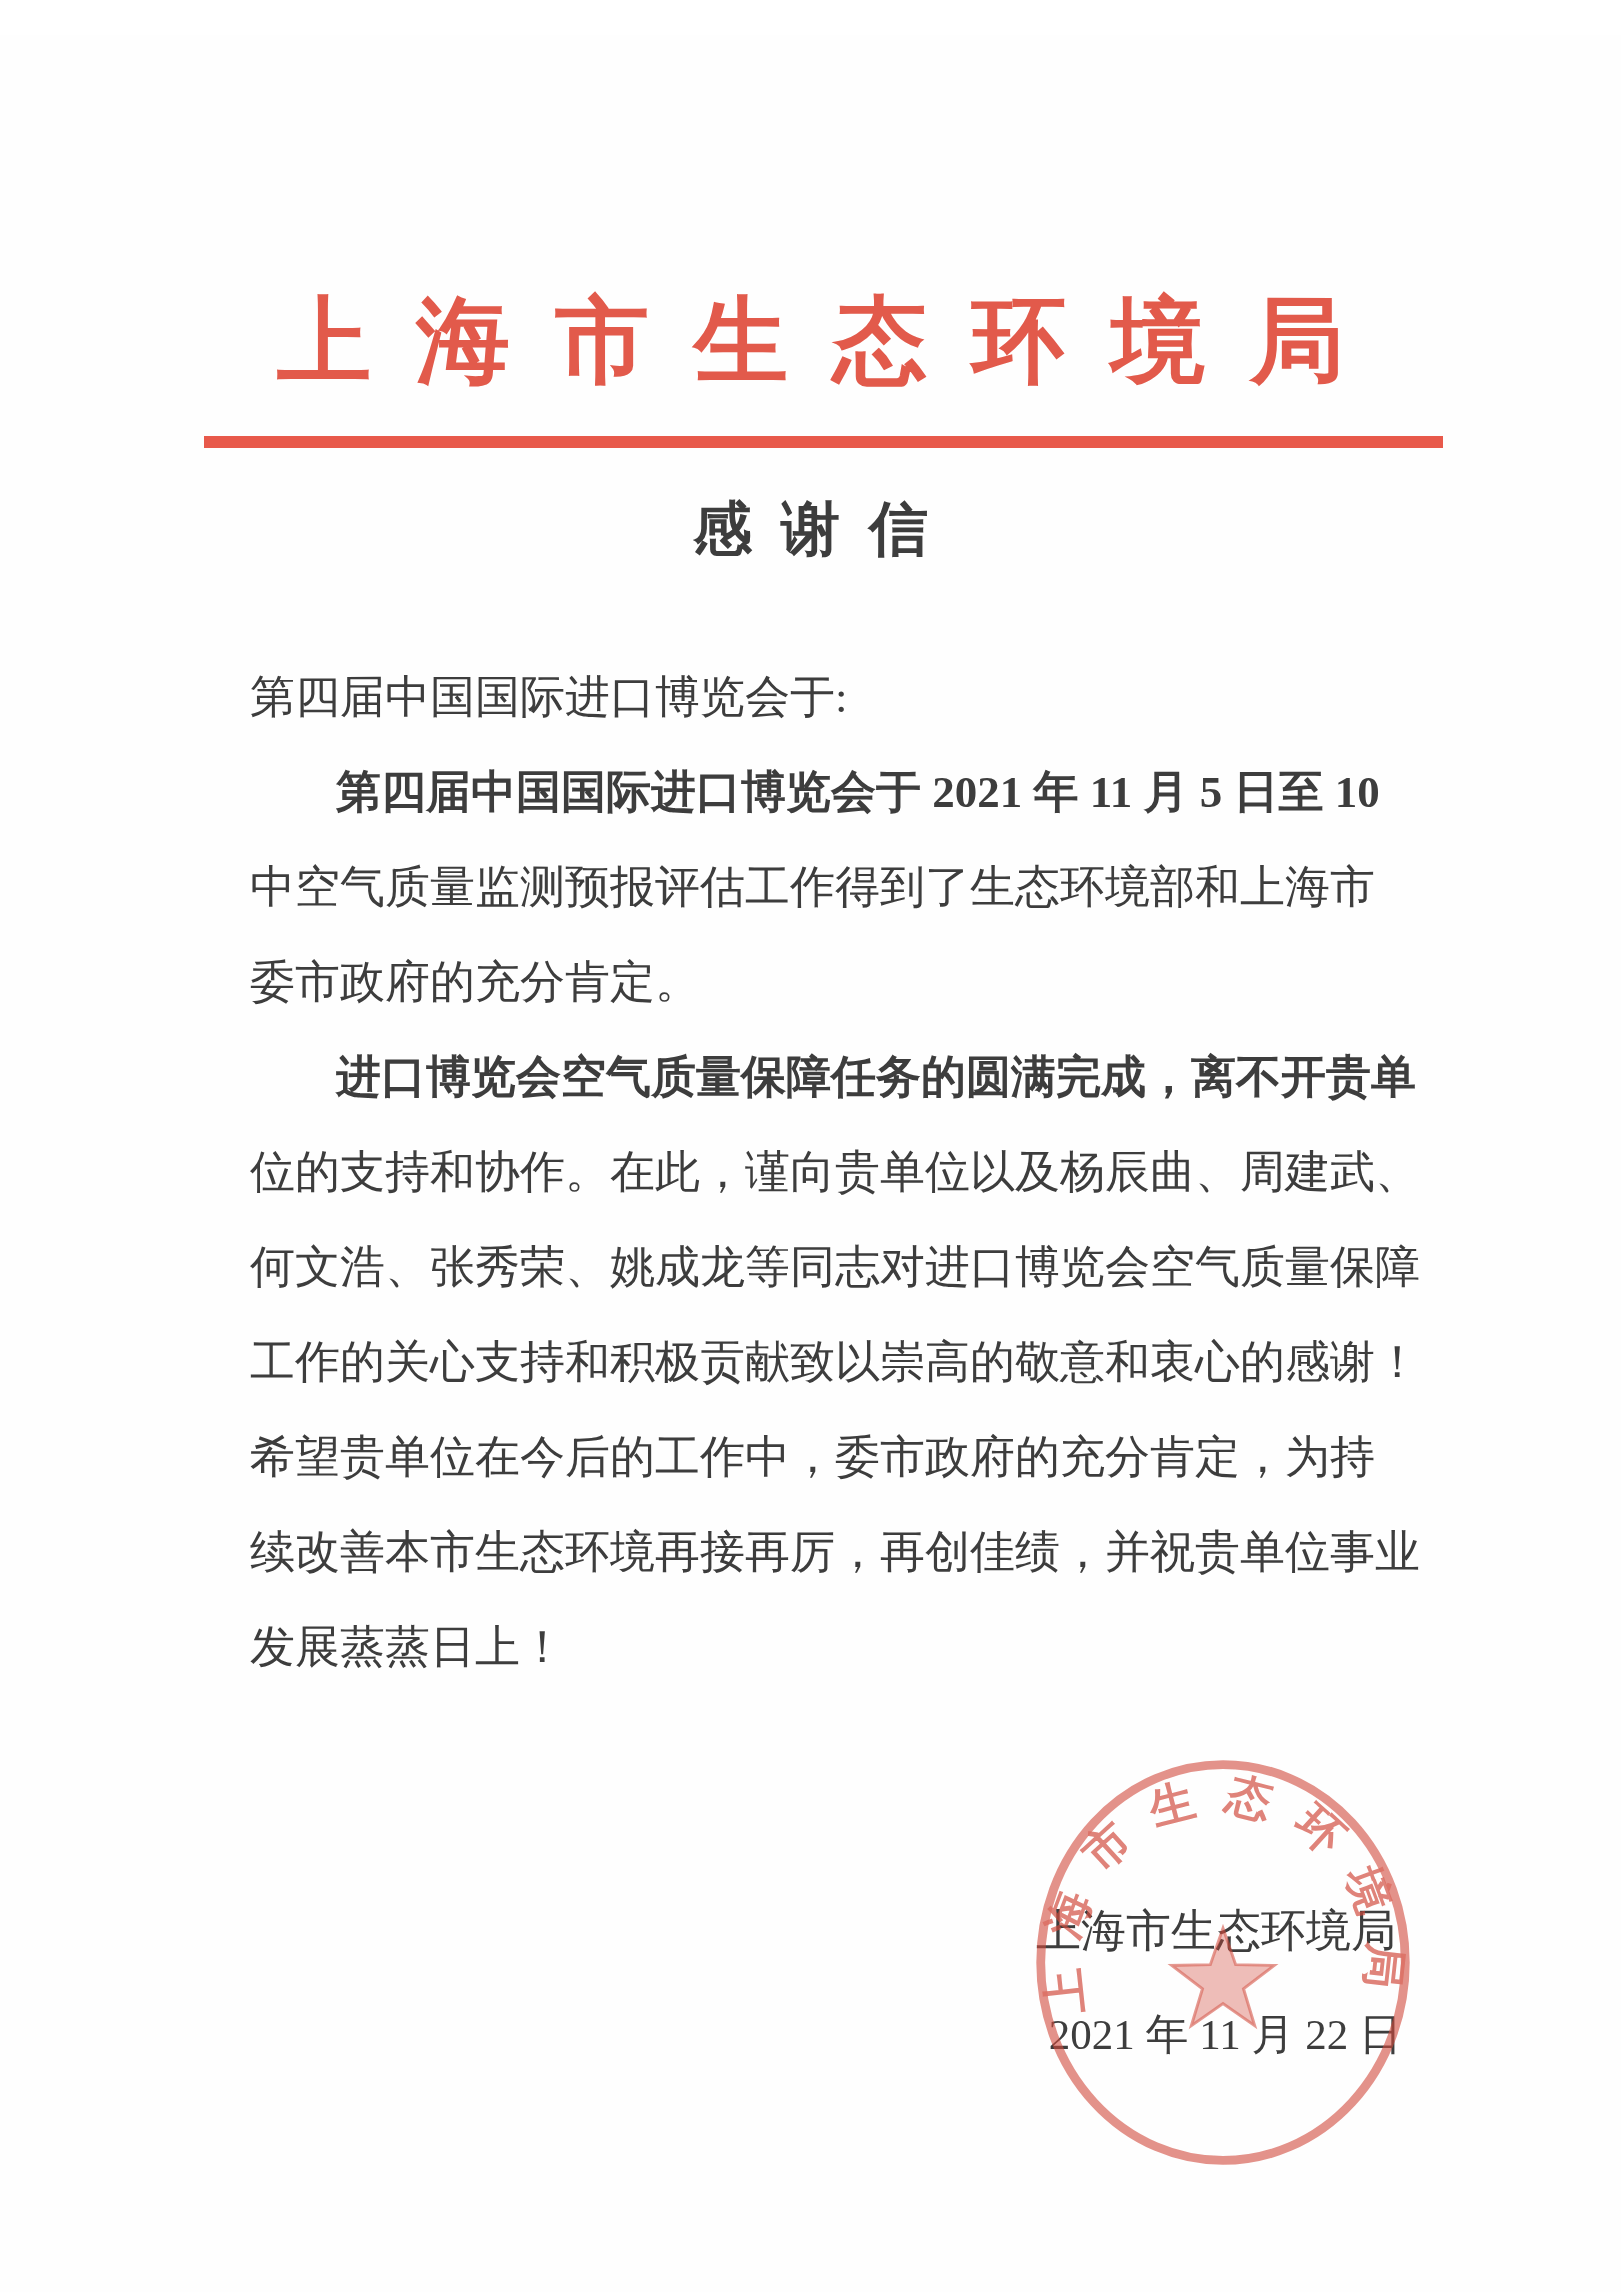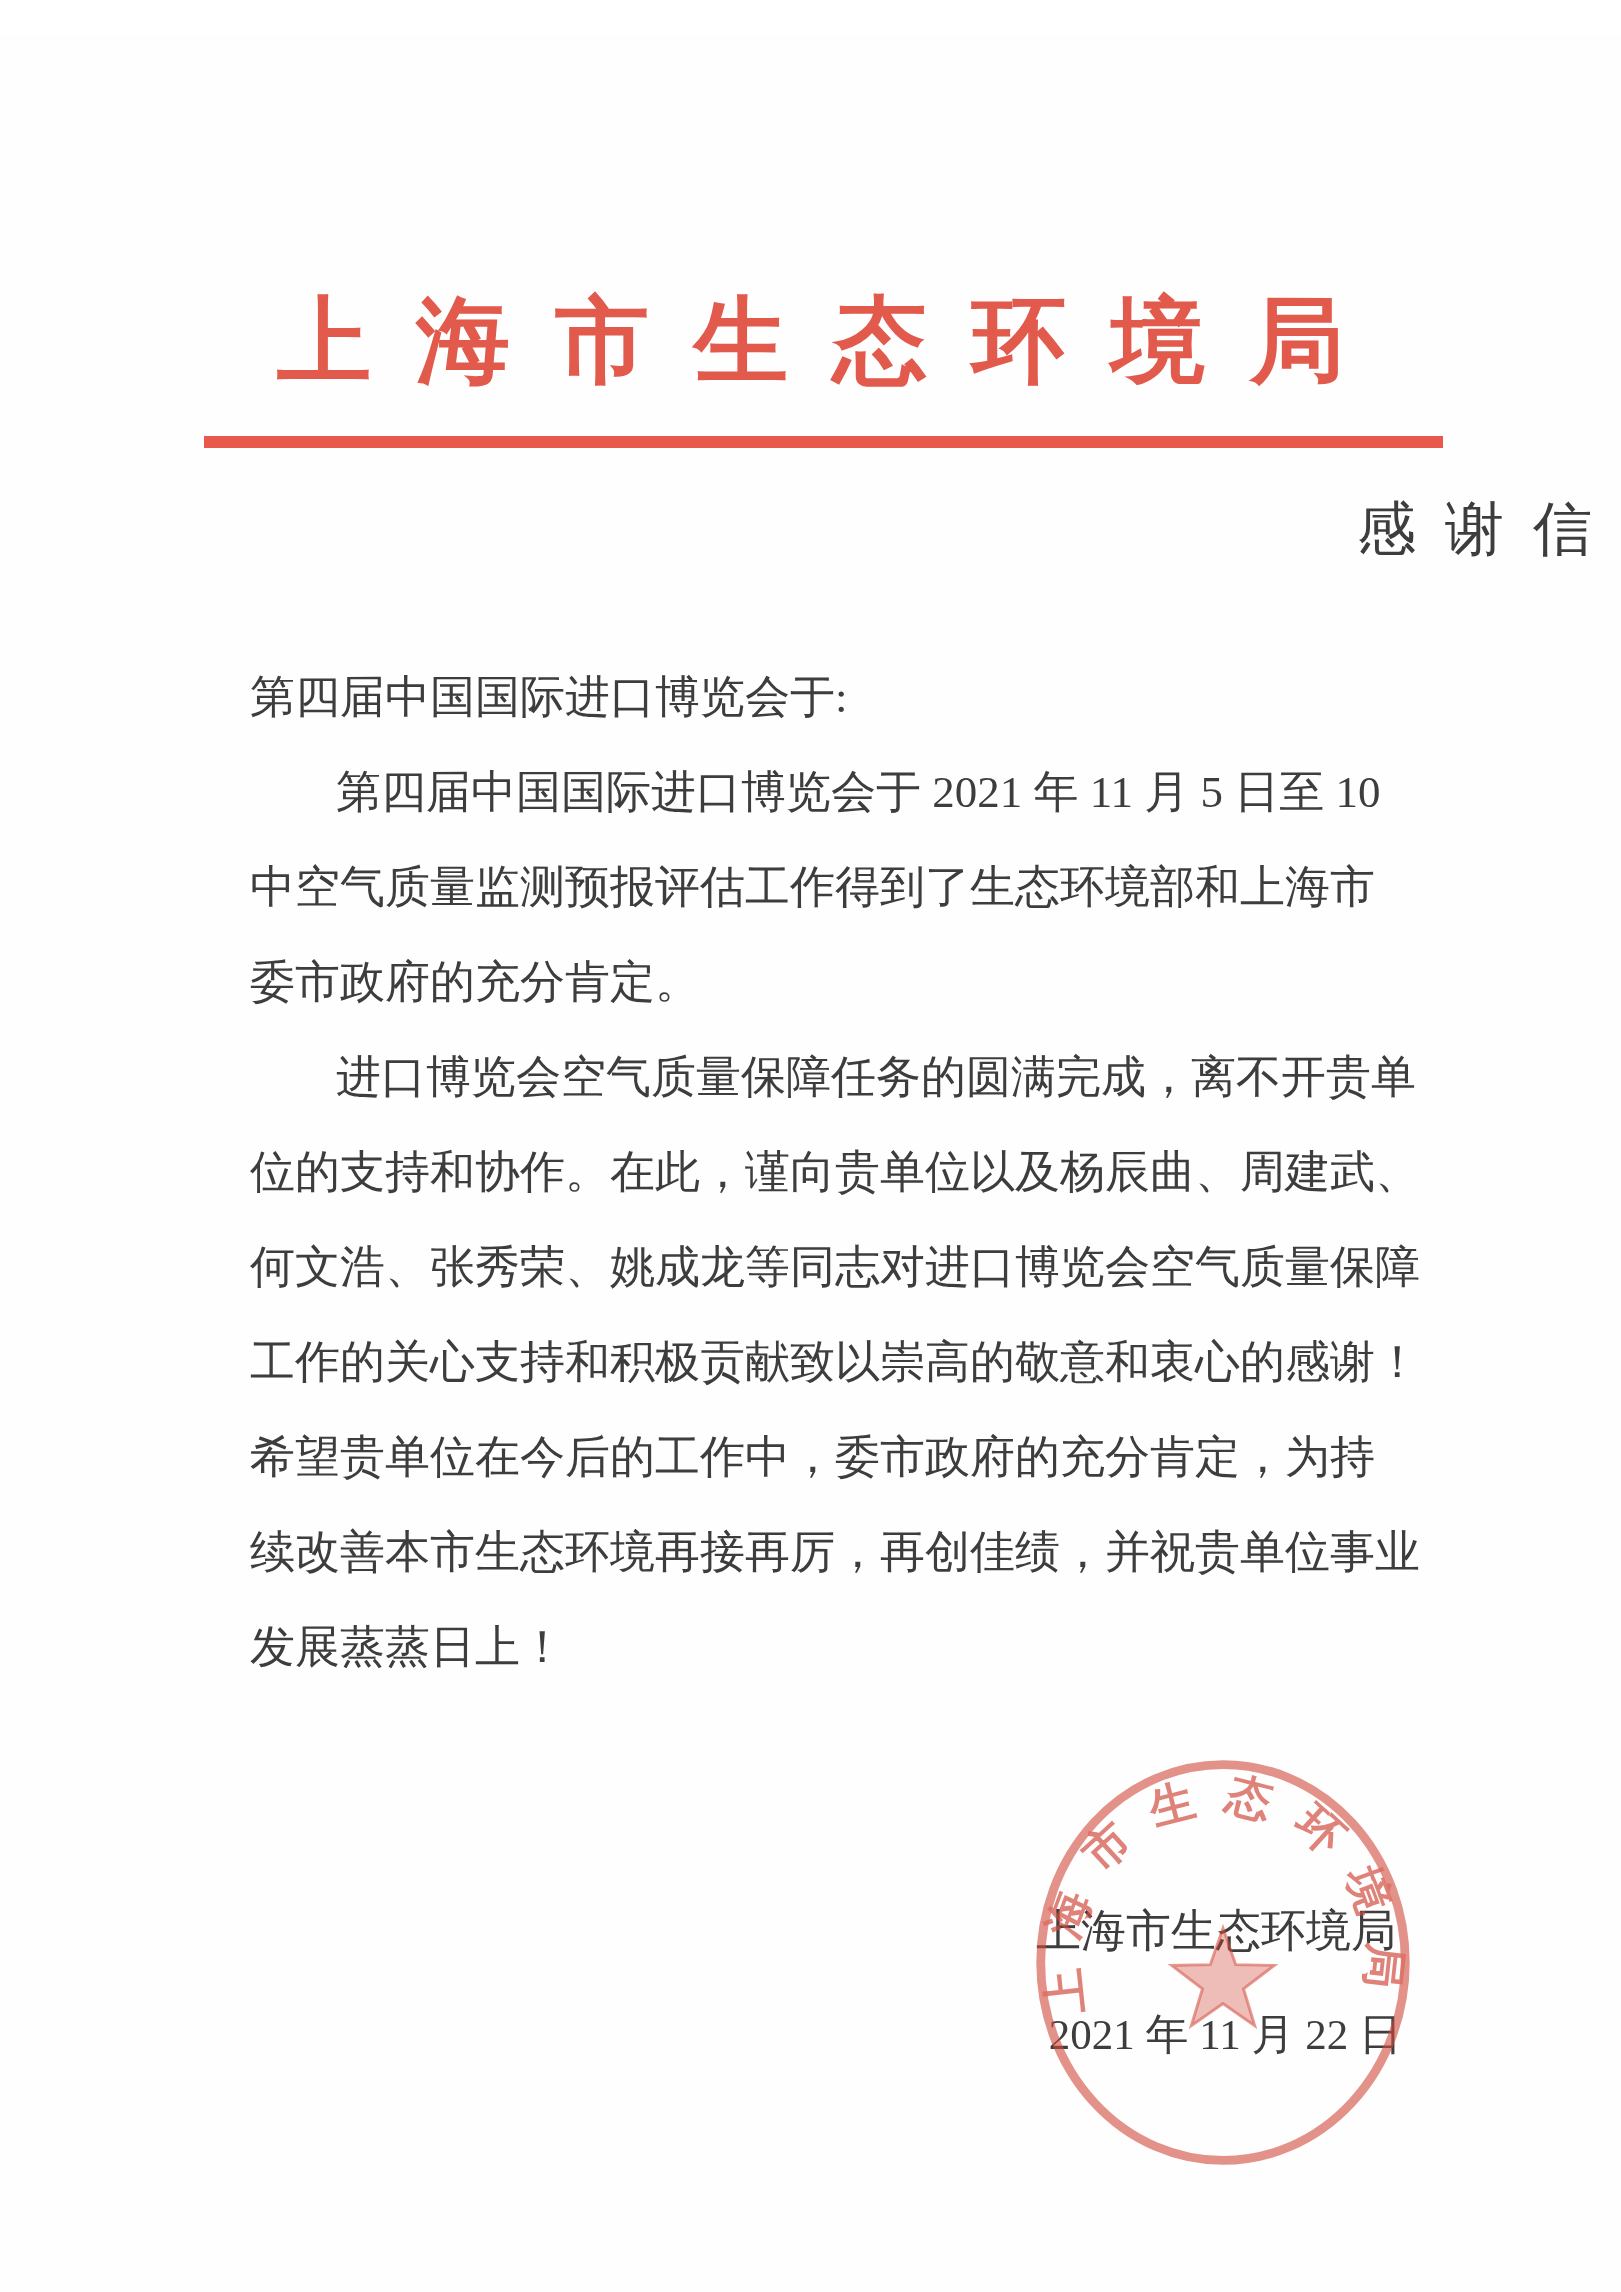--- a/index.html
+++ b/index.html
@@ -18,32 +18,32 @@
     font-size:94px;font-weight:700;
     letter-spacing:45px;text-indent:45px;
     color:var(--header-red,#e25a4b);
   }
   .divider{
     position:absolute;left:204px;top:401px;width:1239px;height:11.8px;
     background:var(--divider-red,#e8594b);
   }
   .letter-title{
     position:absolute;top:455px;left:0;width:100%;
-    text-align:right;white-space:nowrap;
-    font-size:59px;font-weight:400;
+    text-align:center;white-space:nowrap;
+    font-size:59px;font-weight:700;
     letter-spacing:29px;text-indent:29px;
     color:var(--ink,#3d3d3d);
   }
 
   .body-text{
     position:absolute;left:250px;top:615px;width:1176px;
     font-size:45px;color:var(--ink,#3d3d3d);
   }
   .line{height:95px;line-height:95px;white-space:nowrap;}
-  .indent{text-indent:86px;}
+  .indent{text-indent:86px;font-weight:bold;}
 
   .signature{
     position:absolute;left:1010px;top:1862px;width:412px;height:69px;
     line-height:69px;text-align:center;font-size:45px;
     color:var(--ink,#3d3d3d);z-index:2;white-space:nowrap;
   }
   .sig-date{
     position:absolute;left:990px;top:1965px;width:412px;height:69px;
     line-height:69px;text-align:right;font-size:43px;
     color:var(--ink,#3d3d3d);z-index:2;white-space:nowrap;

